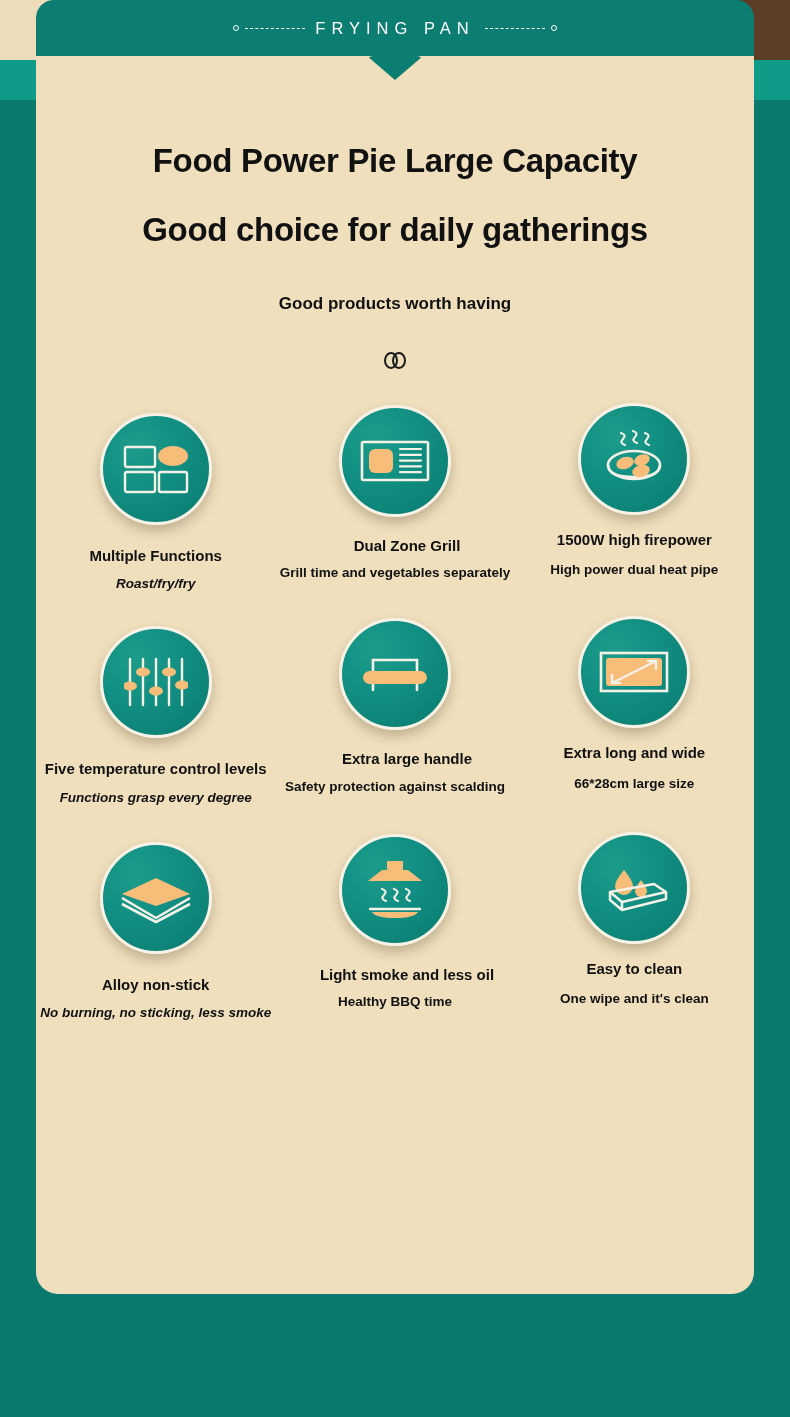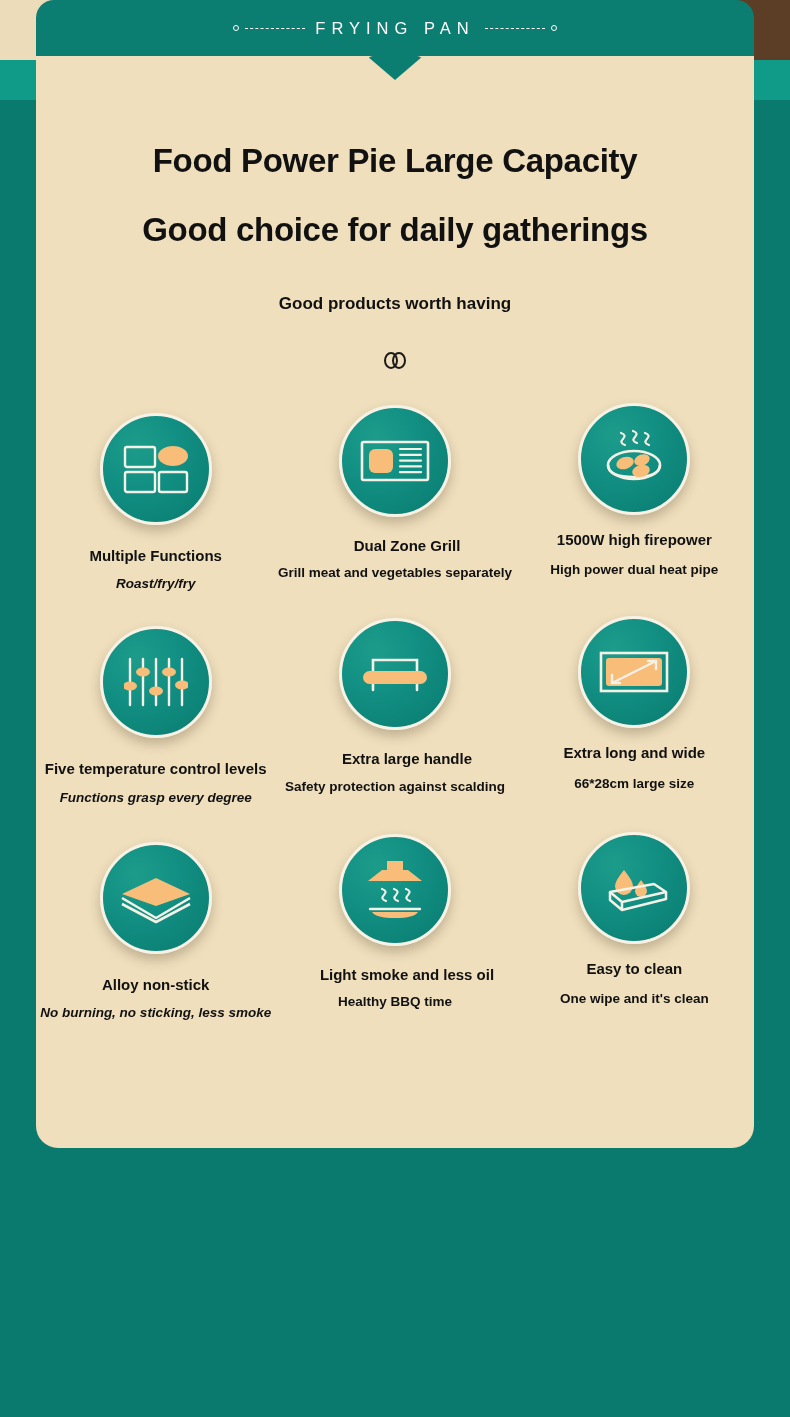--- a/index.html
+++ b/index.html
@@ -44,21 +44,21 @@
     width:0; height:0;
     border-left:28px solid transparent;
     border-right:28px solid transparent;
     border-top:24px solid #0c7d71;
     border-radius:6px;
     z-index:4;
   }
 
   
   .card {
-    position:absolute; left:36px; top:56px; width:718px; height:1092px;
+    position:absolute; left:36px; top:56px; width:718px; height:1238px;
     background:#efdfbd;
     border-radius:0 0 22px 22px;
     z-index:2;
     overflow:hidden;
   }
 
   .headline-wrap { padding-top:88px; text-align:center; }
   .headline {
     font-size:33px; font-weight:700; color:#111111;
     letter-spacing:-0.3px; line-height:1.0;
@@ -167,21 +167,21 @@
             <g stroke="#f4f1e6" stroke-width="2.2" stroke-linecap="round">
               <line x1="41" y1="13" x2="62" y2="13"></line>
               <line x1="41" y1="18.8" x2="62" y2="18.8"></line>
               <line x1="41" y1="24.6" x2="62" y2="24.6"></line>
               <line x1="41" y1="30.4" x2="62" y2="30.4"></line>
               <line x1="41" y1="36.2" x2="62" y2="36.2"></line>
             </g>
           </svg>
         </div>
         <div class="f-title m-t-b">Dual Zone Grill</div>
-        <div class="f-sub s-t-b">Grill meat and vegetables separately</div>
+        <div class="f-sub s-t-b">Grill time and vegetables separately</div>
       </div>
 
       <div class="cell cell-lift lift-3">
         <div class="circle">
           <svg width="70" height="64" viewBox="0 0 70 64">
             <g fill="none" stroke="#f4f1e6" stroke-width="2.2" stroke-linecap="round">
               <path d="M22 6 q6 2 2 6 q-4 4 2 6"></path>
               <path d="M34 4 q6 2 2 6 q-4 4 2 6"></path>
               <path d="M46 6 q6 2 2 6 q-4 4 2 6"></path>
             </g>

